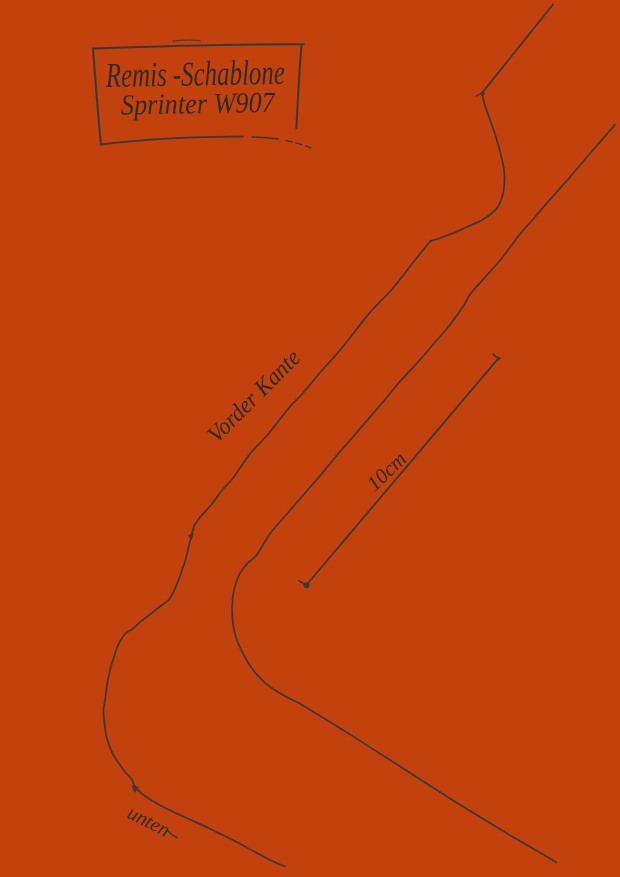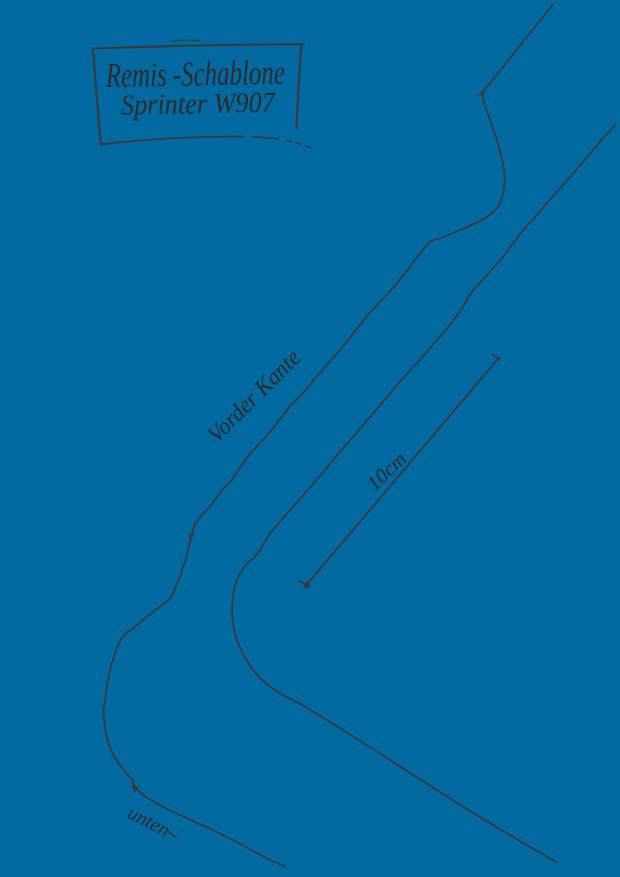--- a/index.html
+++ b/index.html
@@ -1,16 +1,16 @@
 <!DOCTYPE html>
 <html><head>
 <meta charset="utf-8">
 <style>
   html,body{margin:0;padding:0;background:#ffffff;}
-  .page{position:relative;width:620px;height:877px;background:#0369a1;overflow:hidden;
+  .page{position:relative;width:620px;height:877px;background:#c2410c;overflow:hidden;
         font-family:"Liberation Sans", sans-serif;}
   svg{position:absolute;left:0;top:0;}
   text{fill:#2e2b2b;}
 </style>
 </head>
 <body>
 <div class="page">
 <svg width="620" height="877" viewBox="0 0 620 877">
   <g fill="none" stroke="#3b3838" stroke-width="1.7" stroke-linecap="round" stroke-linejoin="round">
 

